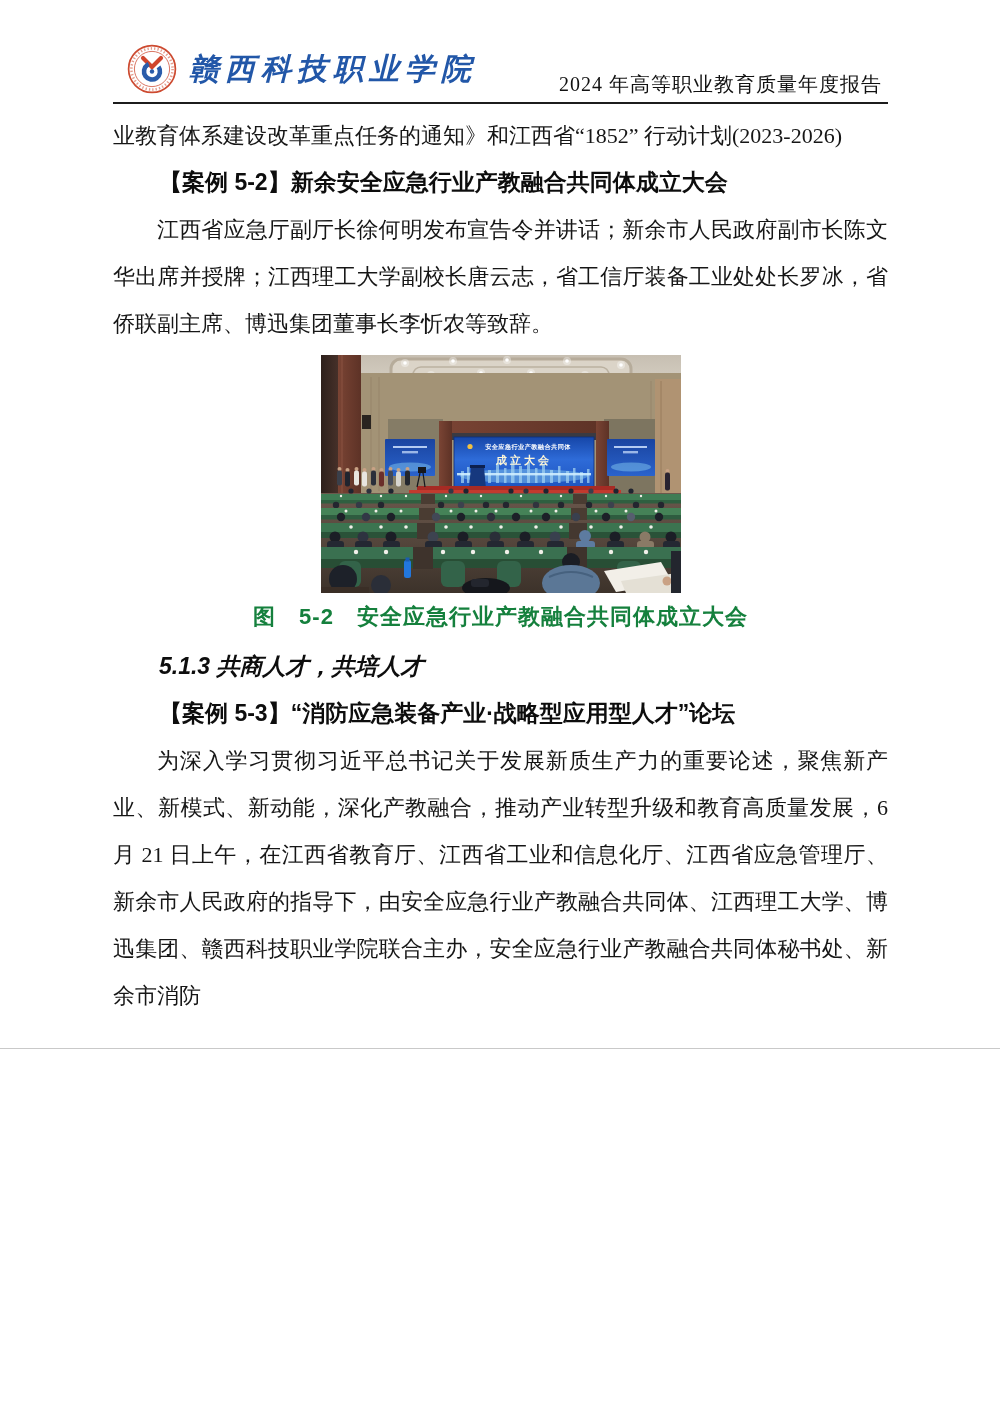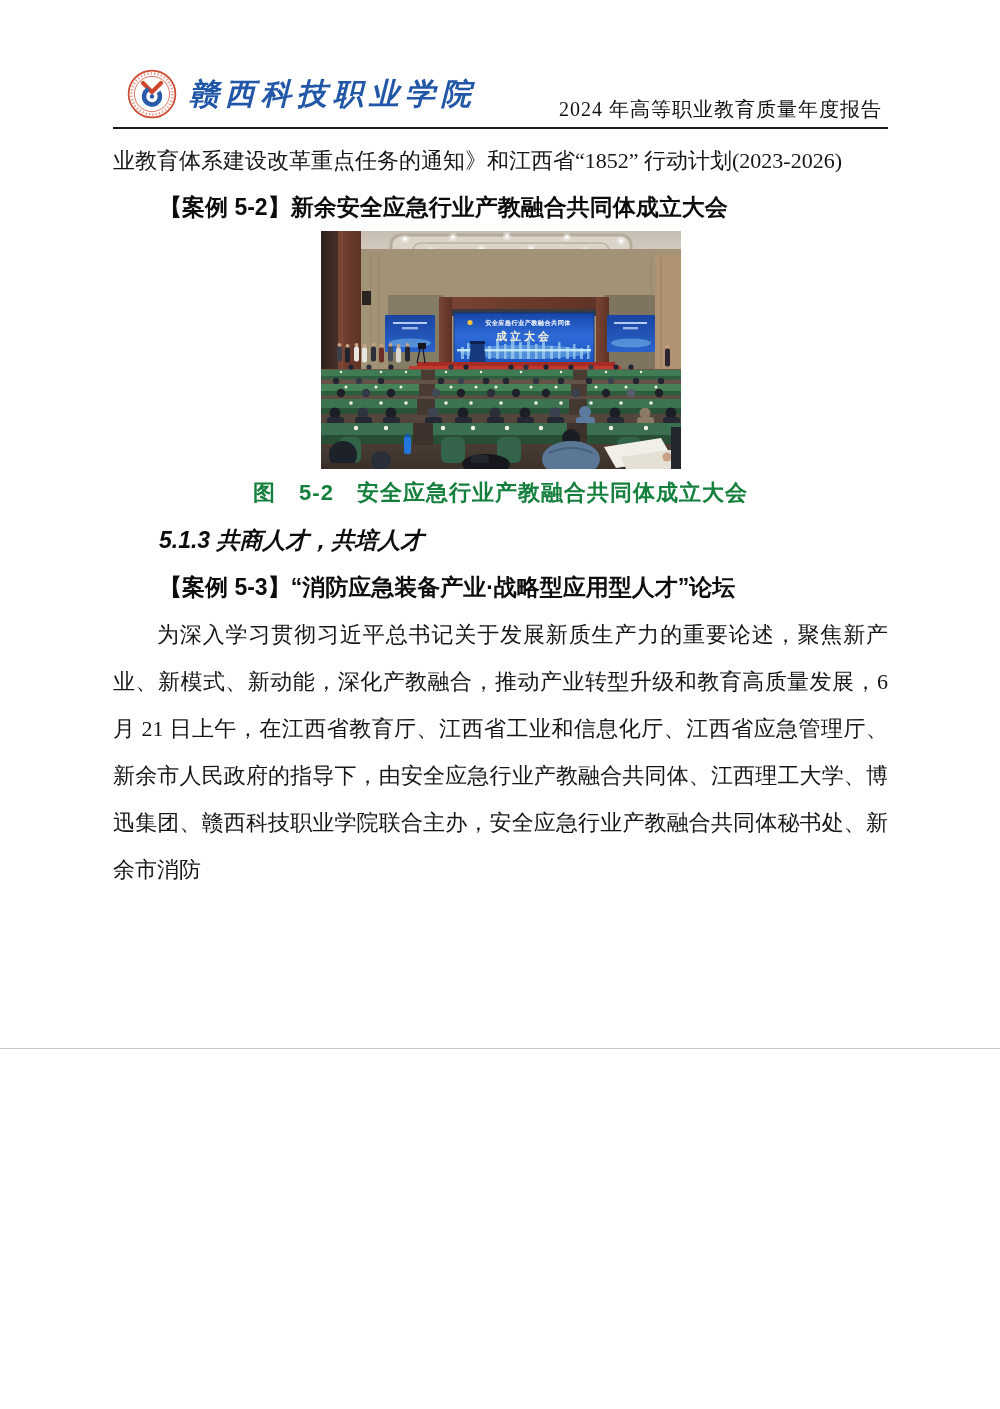--- a/index.html
+++ b/index.html
@@ -5,21 +5,21 @@
   * { margin:0; padding:0; box-sizing:border-box; }
   html,body { background:#ffffff; }
   body {
     width:1000px; height:1409px;
     font-family:"Liberation Serif","DejaVu Serif",serif;
     color:#151515;
   }
   .page {
     position:relative;
     width:1000px; height:1048px;
-    padding:69px 112px 0 113px;
+    padding:44px 112px 0 113px;
     background:#ffffff;
     outline:1px solid #c9c9c9;
     overflow:hidden;
   }
   
   .header {
     position:relative;
     height:60px;
     border-bottom:2px solid #1c1c1c;
   }
@@ -43,21 +43,21 @@
     text-align:justify; text-indent:2em;
     color:#161616;
   }
   .doc-body p.no-indent { text-indent:0; }
   .h-case, .h-sec {
     font-family:"Liberation Sans","DejaVu Sans",sans-serif;
     font-weight:bold; font-size:23px; line-height:47px;
     text-indent:2em; color:#0d0d0d;
   }
   
-  figure { margin:0; text-align:center; }
+  figure { margin:8px; text-align:center; }
   .photo-svg { display:block; margin:0 auto; background:#8e8272; }
   figcaption {
     margin-top:6px;
     font-family:"Liberation Sans","DejaVu Sans",sans-serif;
     font-weight:bold; font-size:22px; line-height:36px;
     color:#15803d; text-align:center; letter-spacing:1px;
   }
   .h-sec { margin-top:6px;font-style:italic; }
   
   .page-number {
@@ -88,20 +88,21 @@
     </div>
     <div class="report-title">2024 年高等职业教育质量年度报告</div>
   </header>
 
   <main class="doc-body">
 
     <p class="no-indent">业教育体系建设改革重点任务的通知》和江西省“1852” 行动计划(2023-2026)</p>
 
     <h3 class="h-case">【案例 5-2】新余安全应急行业产教融合共同体成立大会</h3>
 
+    <p>江西省应急厅副厅长徐何明发布宣告令并讲话；新余市人民政府副市长陈文华出席并授牌；江西理工大学副校长唐云志，省工信厅装备工业处处长罗冰，省侨联副主席、博迅集团董事长李忻农等致辞。</p>
 
     <figure>
       <svg class="photo-svg" width="360" height="238" viewBox="0 0 360 238">
         <defs>
           <linearGradient id="gCeil" x1="0" y1="0" x2="0" y2="1">
             <stop offset="0" stop-color="#c7bfb2"></stop>
               <stop offset="1" stop-color="#ece6da"></stop>
           </linearGradient>
           <linearGradient id="gScreen" x1="0" y1="0" x2="0" y2="1">
             <stop offset="0" stop-color="#1646a8"></stop>

